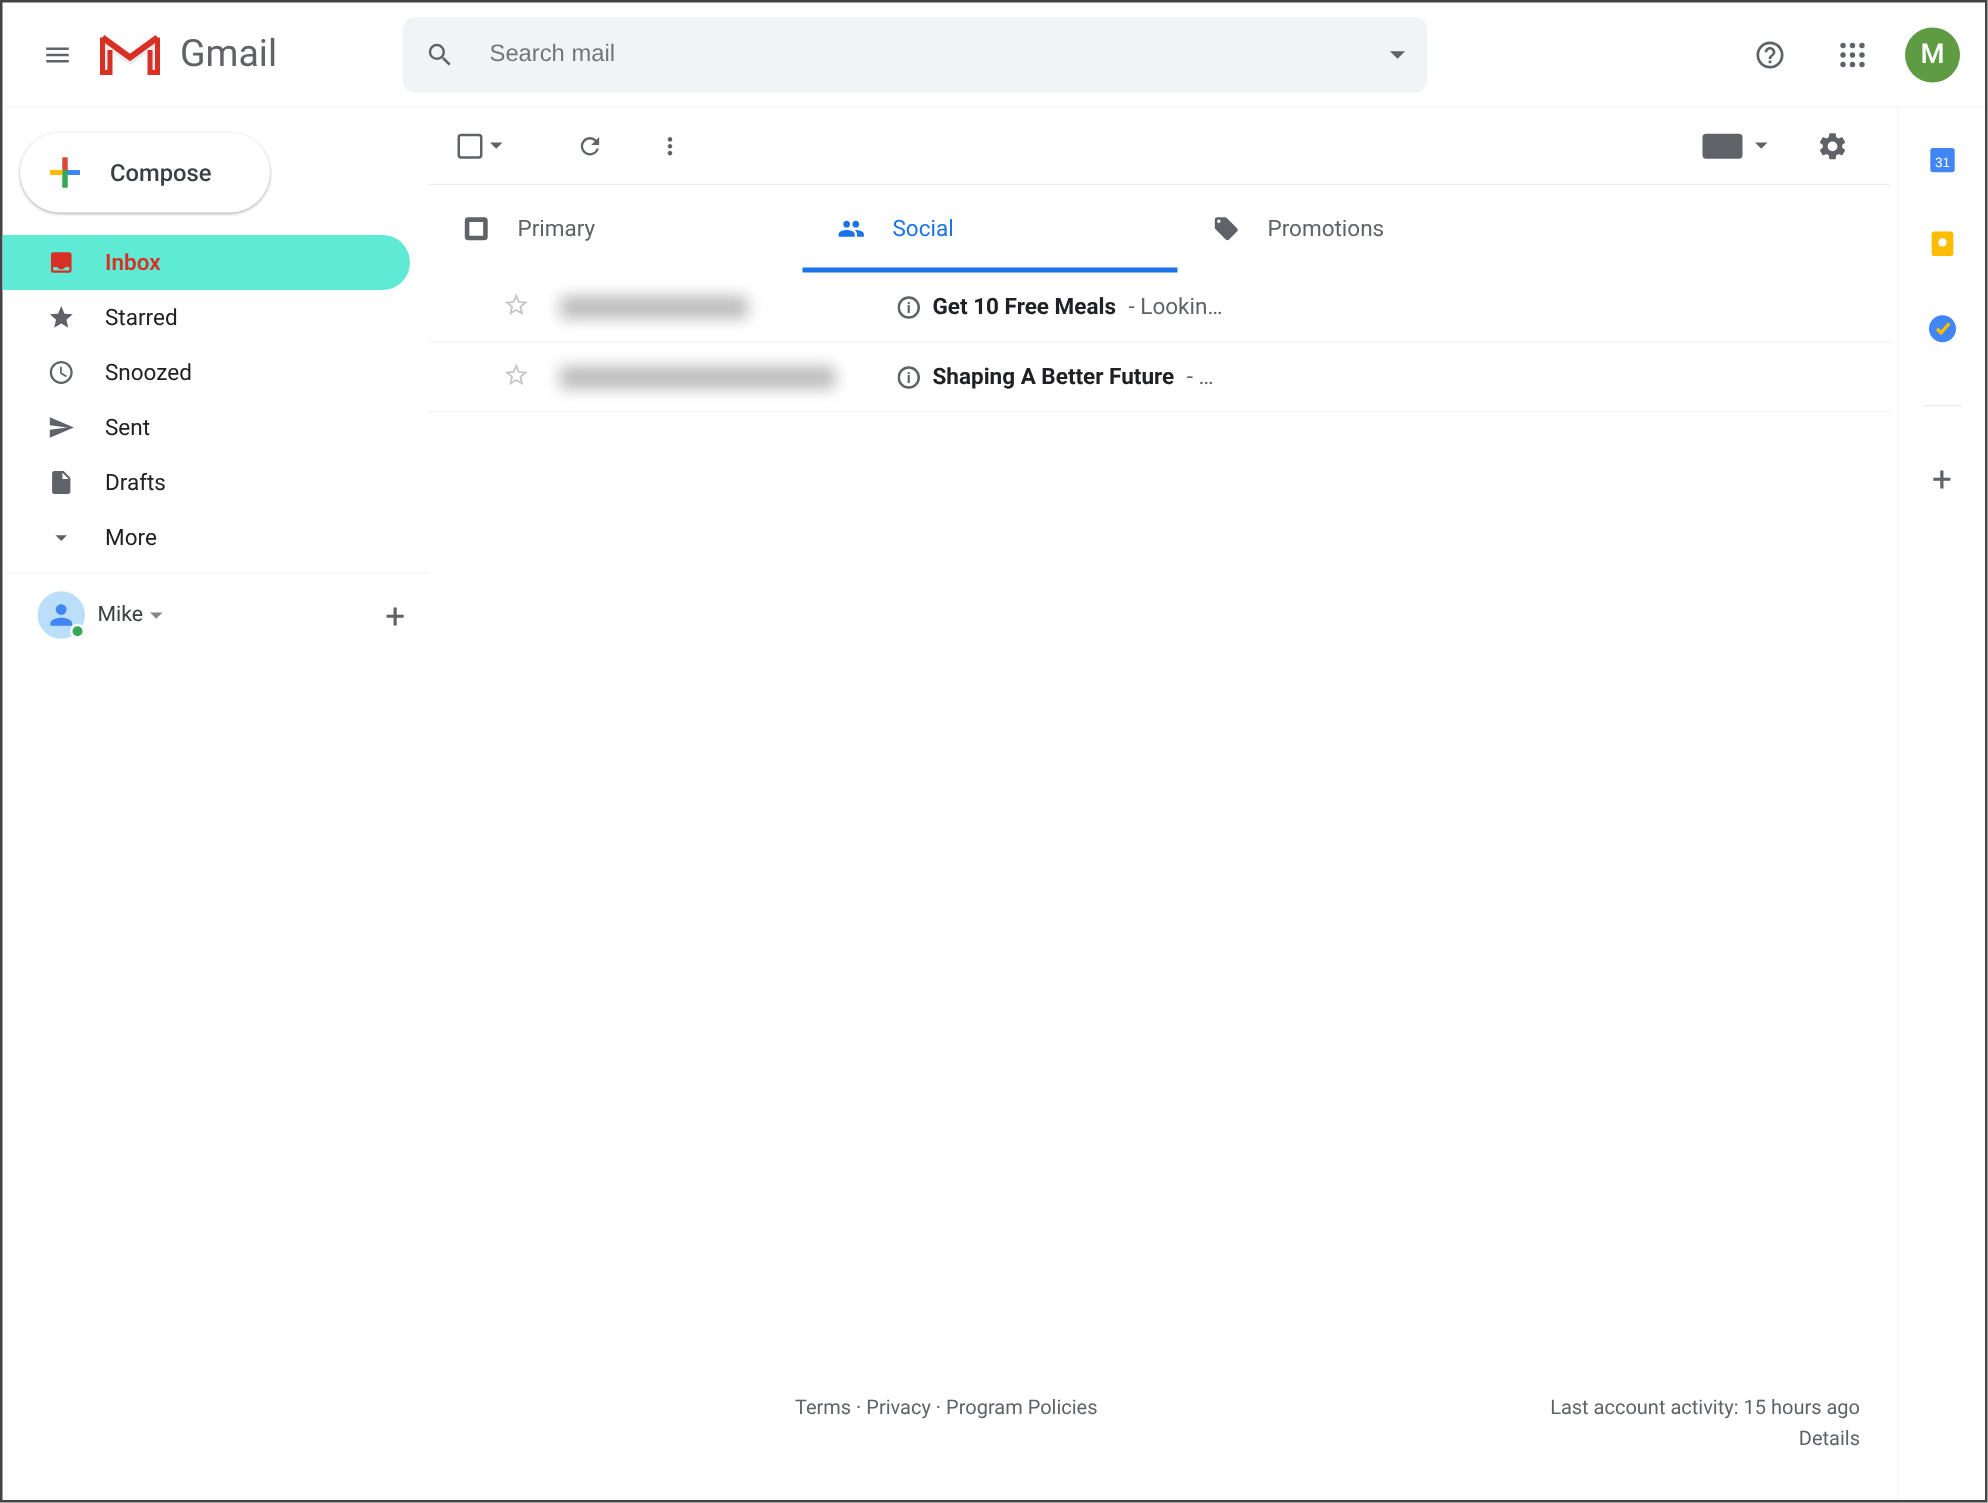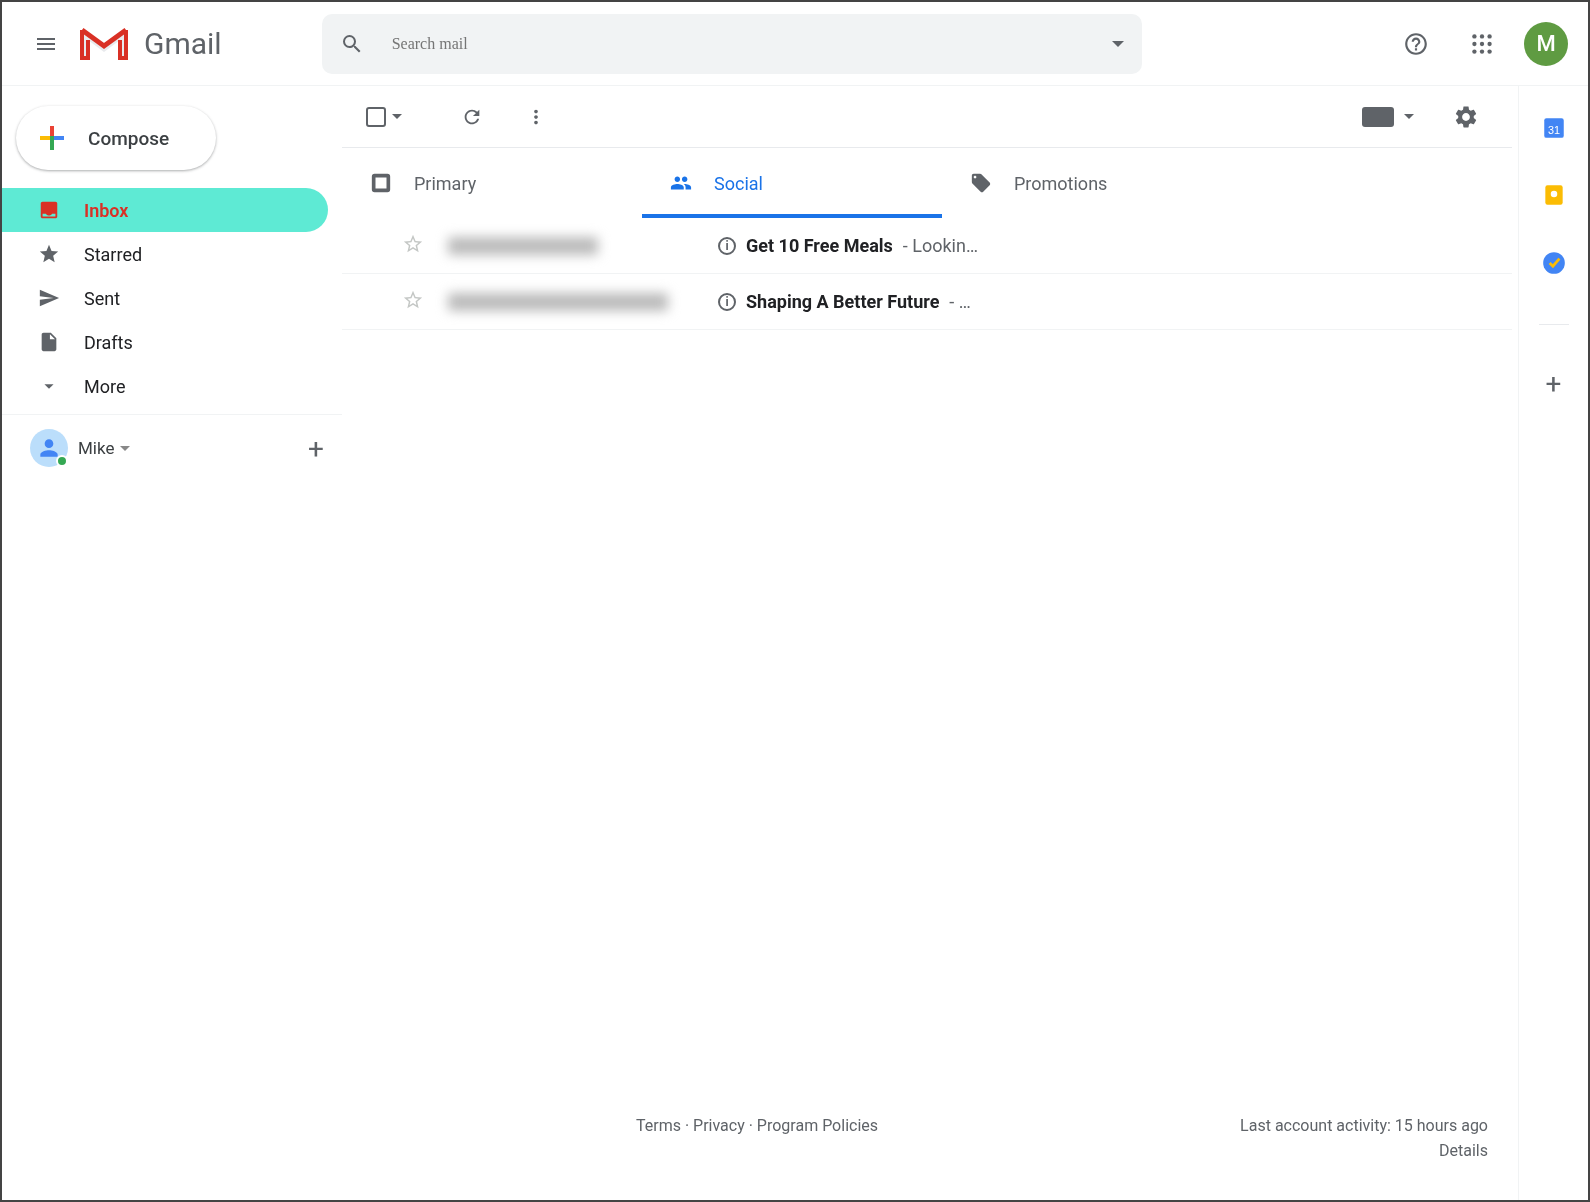--- a/index.html
+++ b/index.html
@@ -5,21 +5,21 @@
 * { box-sizing: border-box; margin: 0; padding: 0; }
 body { font-family: 'Google Sans', Roboto, Arial, sans-serif; font-size: 14px; color: #202124; background: #fff; width: 1590px; height: 1202px; border: 2px solid #444; overflow: hidden; transform-origin: top left; }
 .header { display: flex; align-items: center; height: 84px; padding: 0 20px; border-bottom: 1px solid #f1f3f4; }
 .menu-btn { width: 48px; height: 48px; display: flex; align-items: center; justify-content: center; cursor: pointer; margin-right: 8px; }
 .menu-btn svg { width: 24px; height: 24px; fill: #5f6368; }
 .logo-wrap { display: flex; align-items: center; margin-right: 100px; }
 .logo-icon { width: 52px; height: 40px; margin-right: 14px; }
 .logo-text { font-size: 30px; color: #5f6368; font-weight: 400; }
 .search-bar { flex: 0 0 820px; height: 60px; background: #f1f3f4; border-radius: 10px; display: flex; align-items: center; padding: 0 18px; }
 .search-bar svg { width: 24px; height: 24px; fill: #5f6368; margin-right: 28px; }
-.search-bar input { flex: 1; border: none; background: transparent; font-size: 16px; color: #6d28d9; outline: none; font-family: Liberation Serif, serif; }
+.search-bar input { flex: 1; border: none; background: transparent; font-size: 19px; color: #6d28d9; outline: none; }
 .search-bar .dropdown-arrow { width: 0; height: 0; border-left: 6px solid transparent; border-right: 6px solid transparent; border-top: 6px solid #5f6368; margin-left: 12px; }
 .header-right { margin-left: auto; display: flex; align-items: center; gap: 18px; }
 .icon-btn { width: 48px; height: 48px; display: flex; align-items: center; justify-content: center; cursor: pointer; border-radius: 50%; }
 .icon-btn svg { width: 26px; height: 26px; fill: #5f6368; }
 .avatar { width: 44px; height: 44px; border-radius: 50%; background: #5f9b42; color: #fff; display: flex; align-items: center; justify-content: center; font-size: 22px; font-weight: 500; }
 .layout { display: flex; height: calc(100% - 84px); }
 .sidebar { width: 340px; padding-top: 12px; display: flex; flex-direction: column; }
 .compose-btn { margin: 8px 0 18px 14px; width: 200px; height: 64px; border-radius: 32px; background: #fff; box-shadow: 0 1px 3px rgba(60,64,67,.3), 0 1px 2px rgba(60,64,67,.15); display: flex; align-items: center; padding-left: 18px; cursor: pointer; }
 .compose-btn .plus { width: 36px; height: 36px; margin-right: 18px; }
 .compose-btn span { font-size: 19px; color: #3c4043; font-weight: 500; }
@@ -142,20 +142,26 @@
       <span>Inbox</span>
     </div>
     <div class="nav-item">
       <svg viewBox="0 0 24 24">
           <path d="M12 17.27L18.18 21l-1.64-7.03L22 9.24l-7.19-.61L12 2 9.19 8.63 2 9.24l5.46 4.73L5.82 21z"></path>
         </svg>
       <span>Starred</span>
     </div>
     <div class="nav-item">
       <svg viewBox="0 0 24 24">
+          <path d="M11.99 2C6.47 2 2 6.48 2 12s4.47 10 9.99 10C17.52 22 22 17.52 22 12S17.52 2 11.99 2zM12 20c-4.42 0-8-3.58-8-8s3.58-8 8-8 8 3.58 8 8-3.58 8-8 8zm.5-13H11v6l5.25 3.15.75-1.23-4.5-2.67z"></path>
+        </svg>
+      <span>Snoozed</span>
+    </div>
+    <div class="nav-item">
+      <svg viewBox="0 0 24 24">
           <path d="M2.01 21L23 12 2.01 3 2 10l15 2-15 2z"></path>
         </svg>
       <span>Sent</span>
     </div>
     <div class="nav-item">
       <svg viewBox="0 0 24 24">
           <path d="M6 2c-1.1 0-2 .9-2 2v16c0 1.1.9 2 2 2h12c1.1 0 2-.9 2-2V8l-6-6H6zm7 7V3.5L18.5 9H13z"></path>
         </svg>
       <span>Drafts</span>
     </div>

